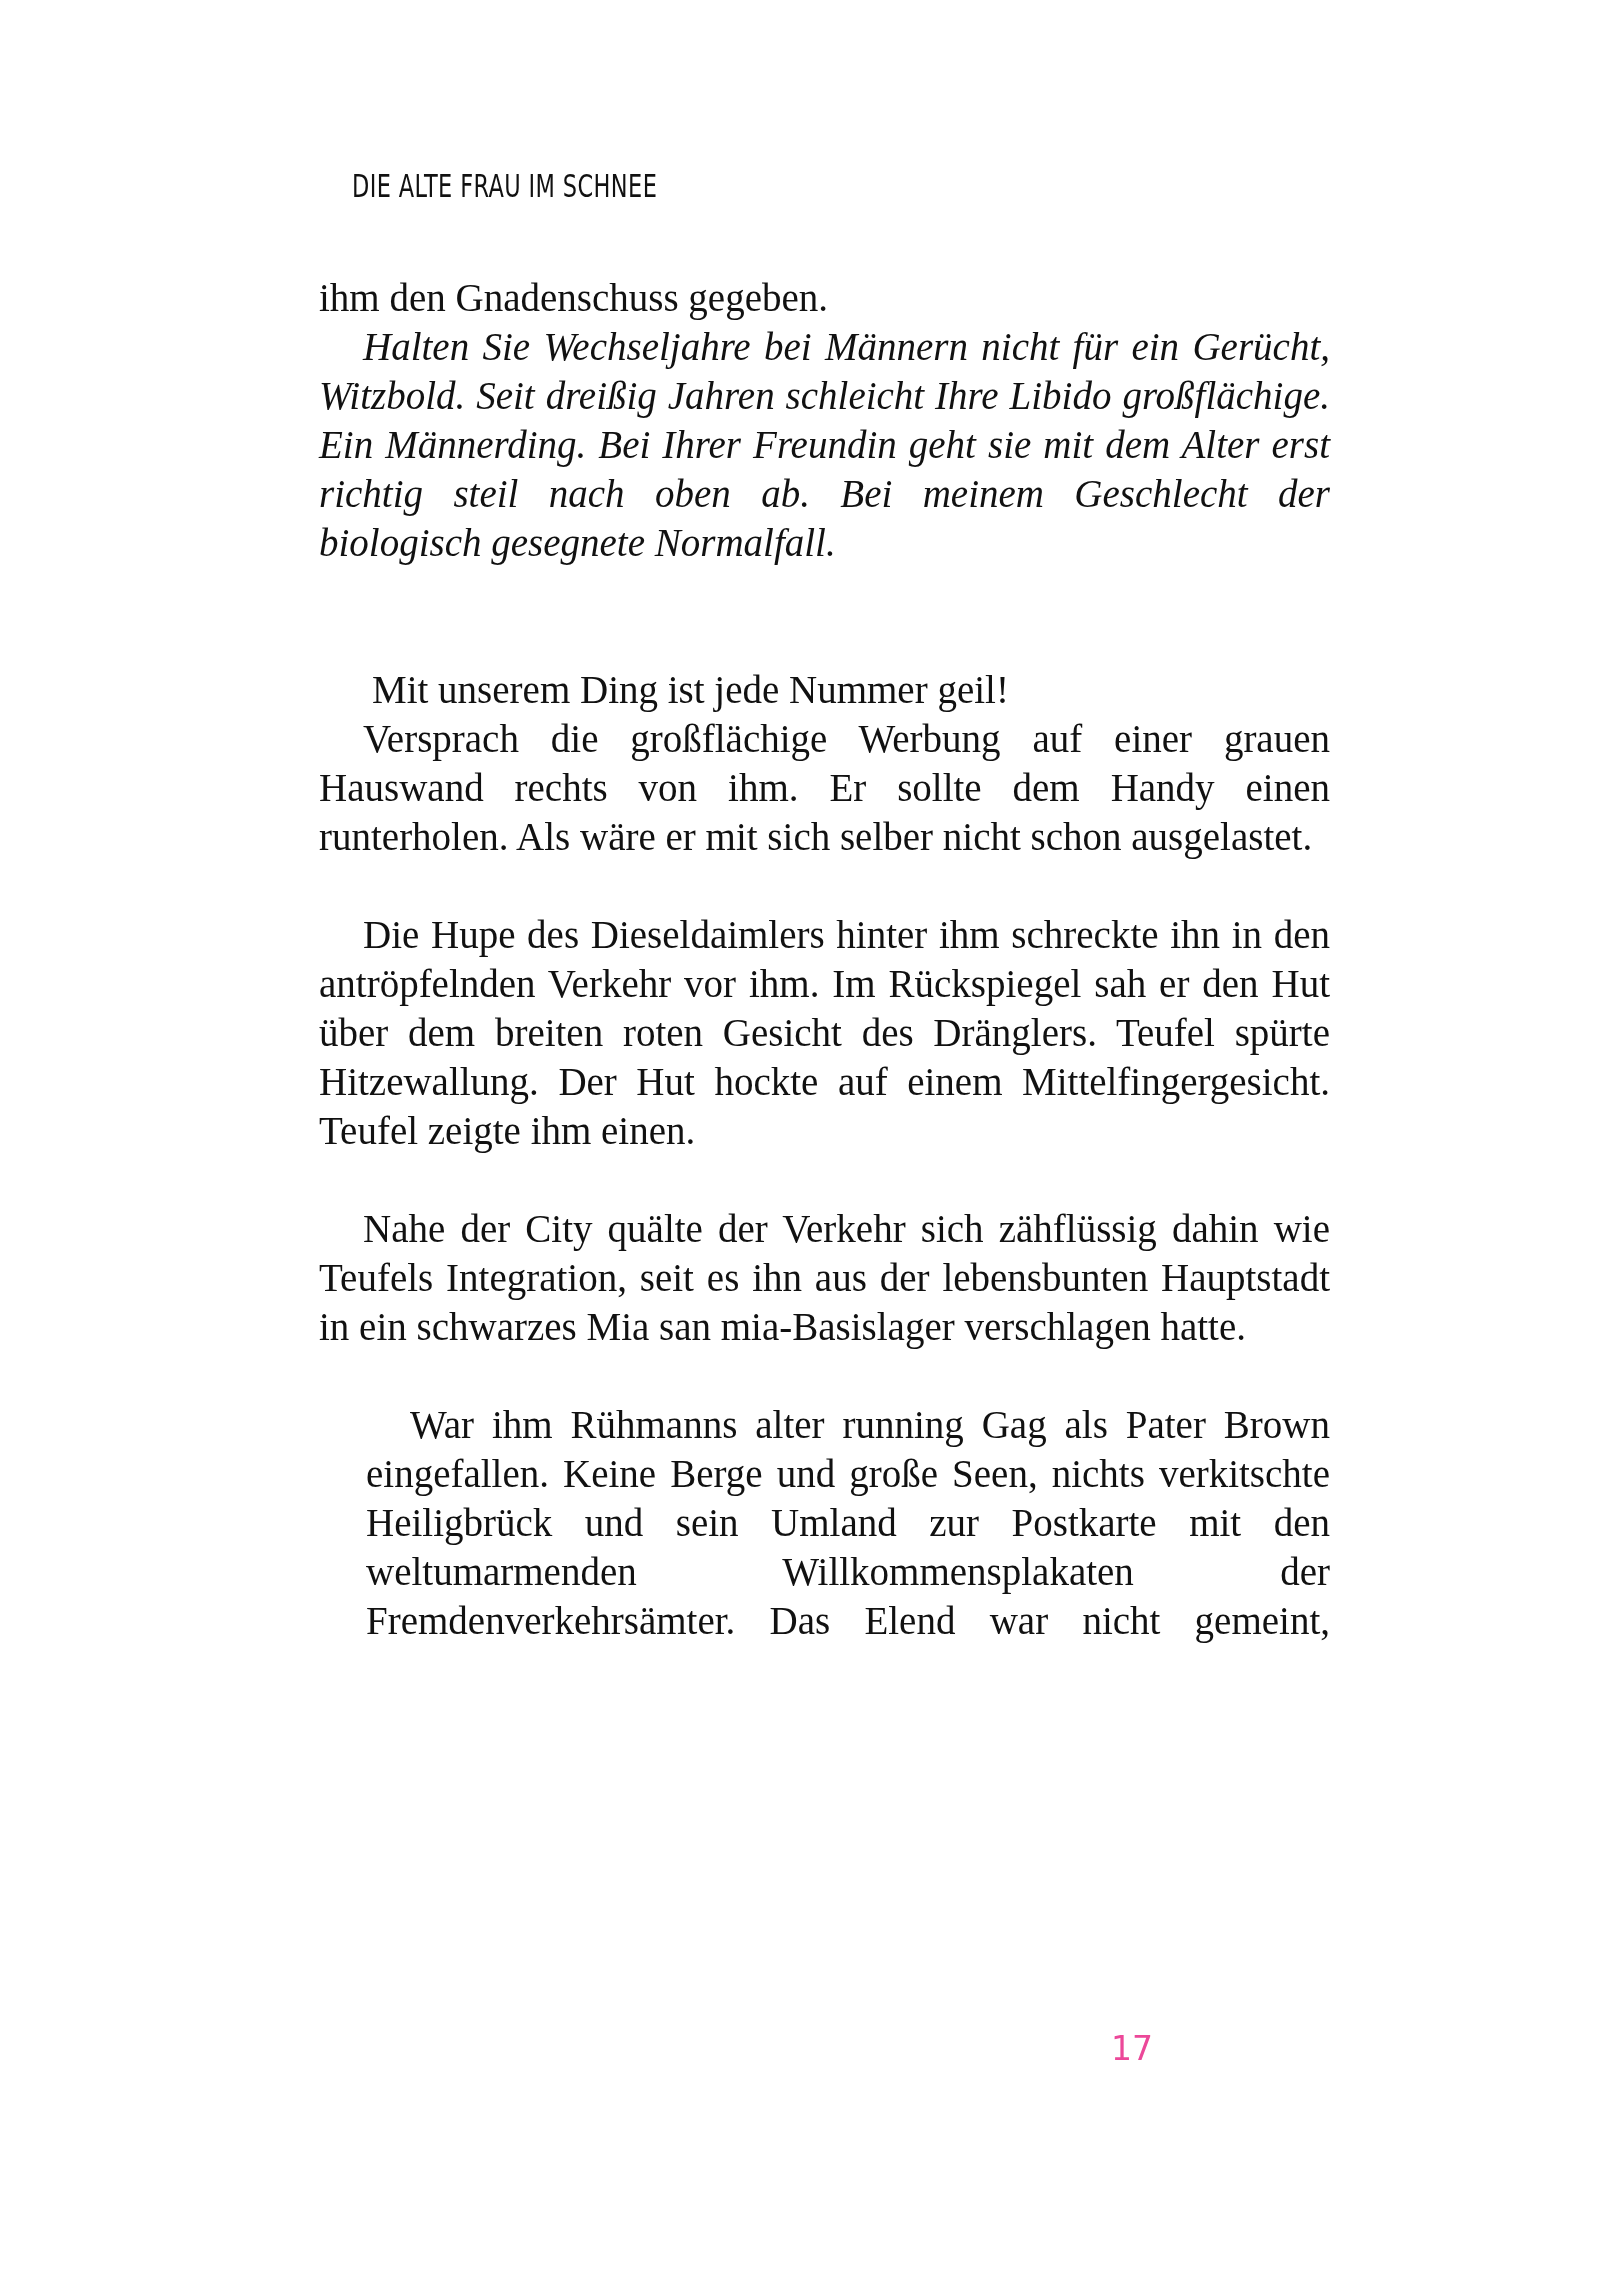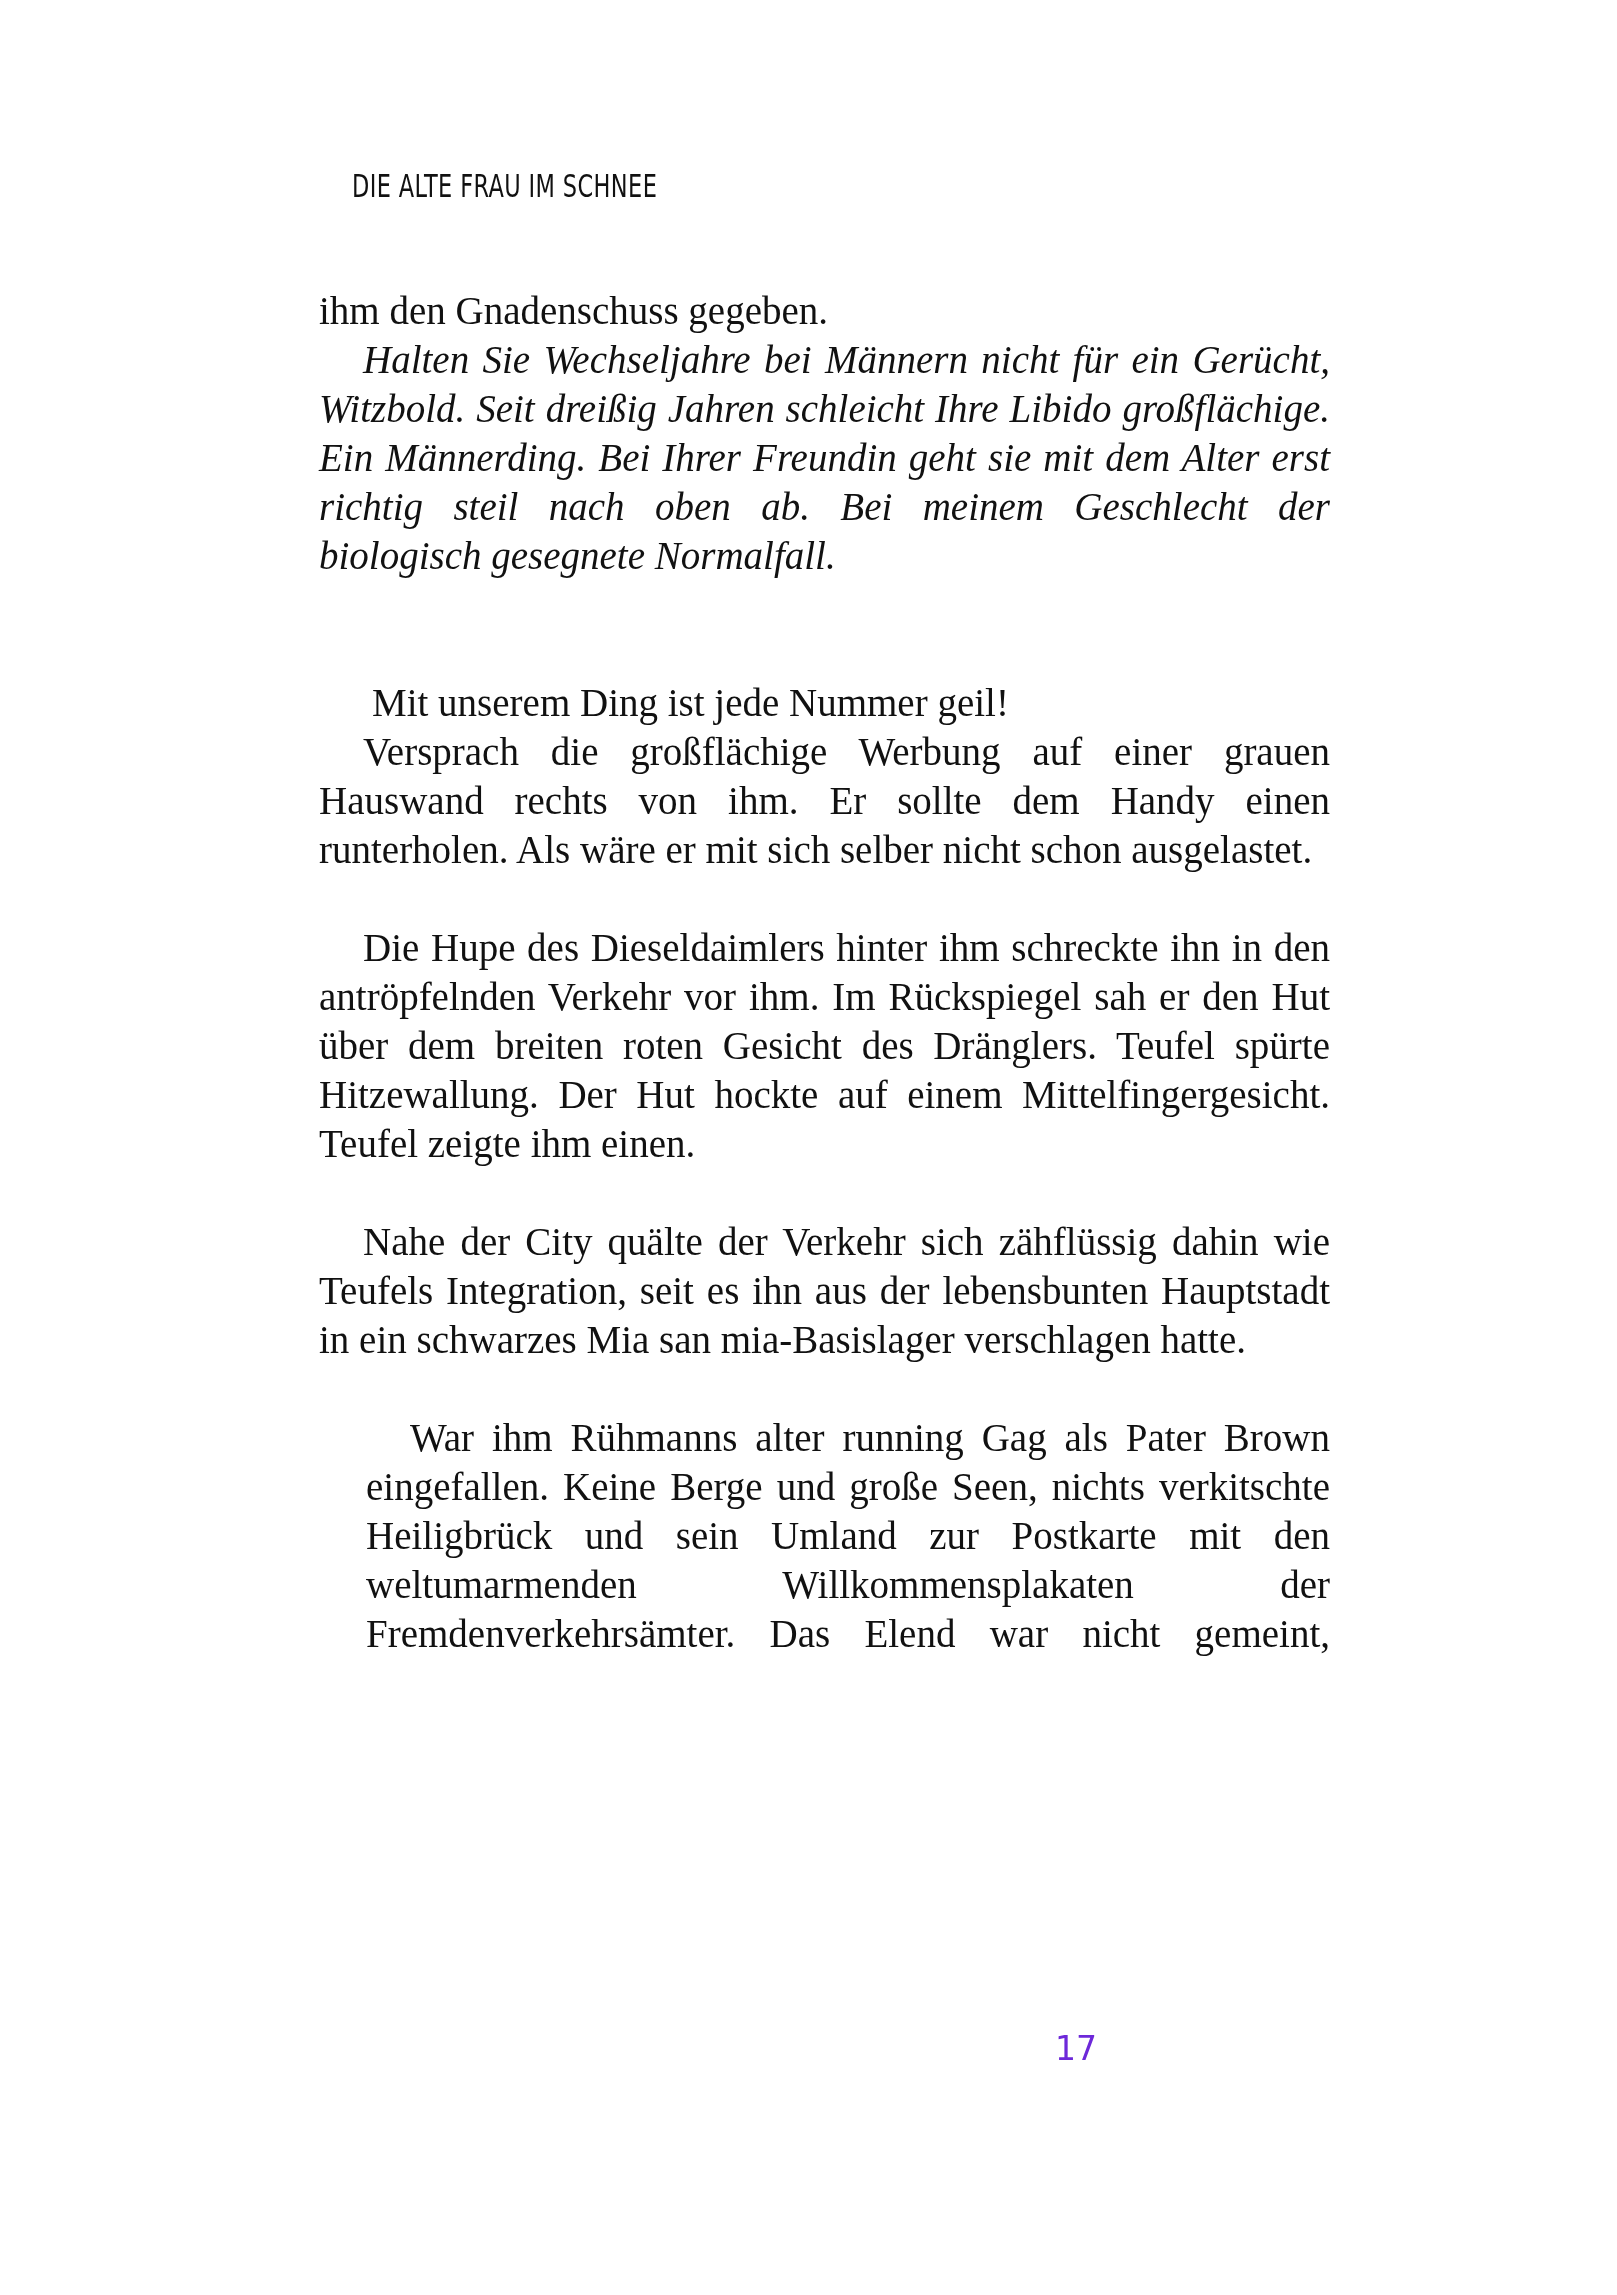--- a/index.html
+++ b/index.html
@@ -9,28 +9,28 @@
     font-family:"DejaVu Sans Condensed","Liberation Sans Narrow","Liberation Sans",sans-serif;
     font-size:32px; letter-spacing:0.5px; transform:scaleX(0.78); transform-origin:left top;
     color:#111;
   }
   .body {
     position:absolute; left:319px; top:273px; width:1011px;
     font-family:"Liberation Serif","DejaVu Serif",serif;
     font-size:39px; line-height:49px; text-align:justify;
   }
   .p { margin:0; text-indent:44px; }
-  .p.noindent { text-indent:0;margin-top:13px; }
+  .p.noindent { text-indent:0; }
   .p.italic { font-style:italic; }
   .p.bold { font-weight:normal; text-indent:53px; }
   .p.last-just { text-align-last:justify;margin-left:47px; }
   .gap { height:49px; }
   .pagenum {
-    position:absolute; left:1055px; top:2029px;
-    font-family:"DejaVu Sans","Liberation Sans",sans-serif; font-size:33px; color:#6d28d9;
+    position:absolute; left:1111px; top:2029px;
+    font-family:"DejaVu Sans","Liberation Sans",sans-serif; font-size:33px; color:#ec4899;
   }
 </style>
 </head>
 <body>
 
 <div class="header">DIE ALTE FRAU IM SCHNEE</div>
 
 <div class="body">
   <p class="p noindent">ihm den Gnadenschuss gegeben.</p>
   <p class="p italic">Halten Sie Wechseljahre bei Männern nicht für ein Gerücht, Witzbold. Seit dreißig Jahren schleicht Ihre Libido großflächige. Ein Männerding. Bei Ihrer Freundin geht sie mit dem Alter erst richtig steil nach oben ab. Bei meinem Geschlecht der biologisch gesegnete Normalfall.</p>

